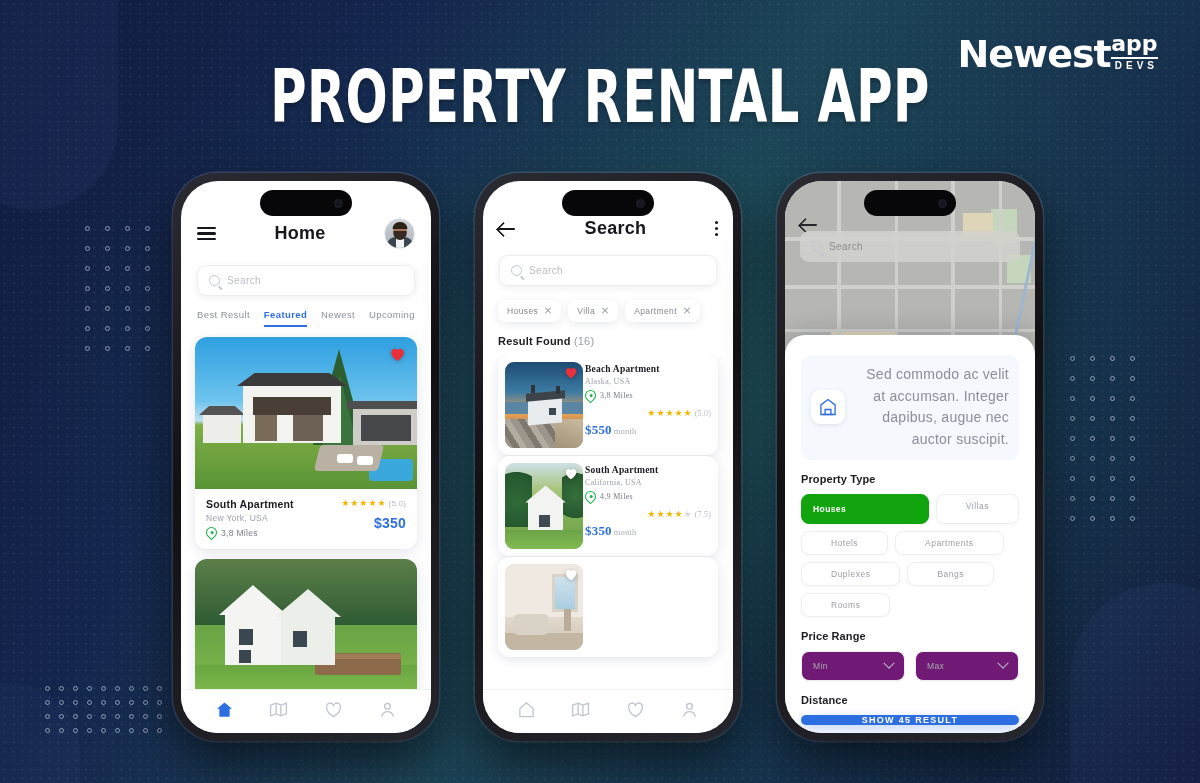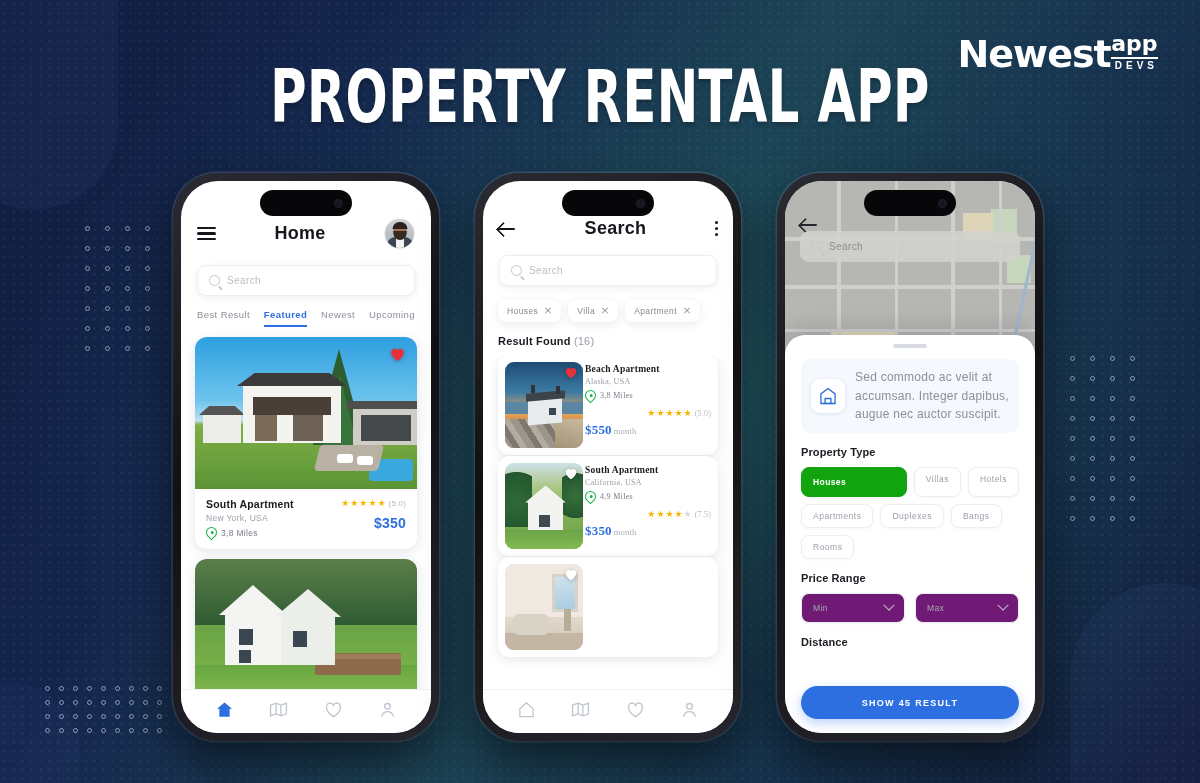--- a/index.html
+++ b/index.html
@@ -334,25 +334,25 @@
   .note {
     background:#f5f8fd; border-radius:10px; padding:9px 10px;
     display:flex; gap:10px; align-items:center;
   }
   .note-icon {
     width:34px; height:34px; border-radius:9px; background:#fff; flex:none;
     display:flex; align-items:center; justify-content:center;
     box-shadow:0 1px 4px rgba(40,70,140,0.12);
   }
   .note-icon svg { width:20px; height:20px; }
-  .note-text { font-size:12px; line-height:1.55; color:#8a9099; letter-spacing:0.25px; }
+  .note-text { font-size:14px; line-height:1.55; color:#8a9099; letter-spacing:0.25px;text-align:right; }
   .sec-title { font-size:11px; font-weight:bold; color:#1b1b22; margin:13px 0 9px; letter-spacing:0.1px; }
   .pt-wrap { display:flex; flex-wrap:wrap; gap:7px; }
   .pt {
-    border:1px solid #eceef1; border-radius:8px; padding:6px 11px;
+    border:1px solid #eceef1; border-radius:8px; padding:6px 29px;
     font-size:8.5px; color:#9aa0a9; letter-spacing:0.5px; background:#fff; cursor:pointer;
     box-shadow:0 1px 3px rgba(30,40,70,0.04);
   }
   .pt.sel { background:#11a40f; border-color:#11a40f; color:#fff; font-weight:bold; }
   .selects { display:flex; gap:10px; }
   .sel {
     flex:1; border:1px solid #eceef1; border-radius:8px; height:30px;
     display:flex; align-items:center; justify-content:space-between; padding:0 11px;
     font-size:8.5px; color:#a4a9b2; letter-spacing:0.4px; cursor:pointer;
     box-shadow:0 1px 3px rgba(30,40,70,0.04); background:#701a75;

